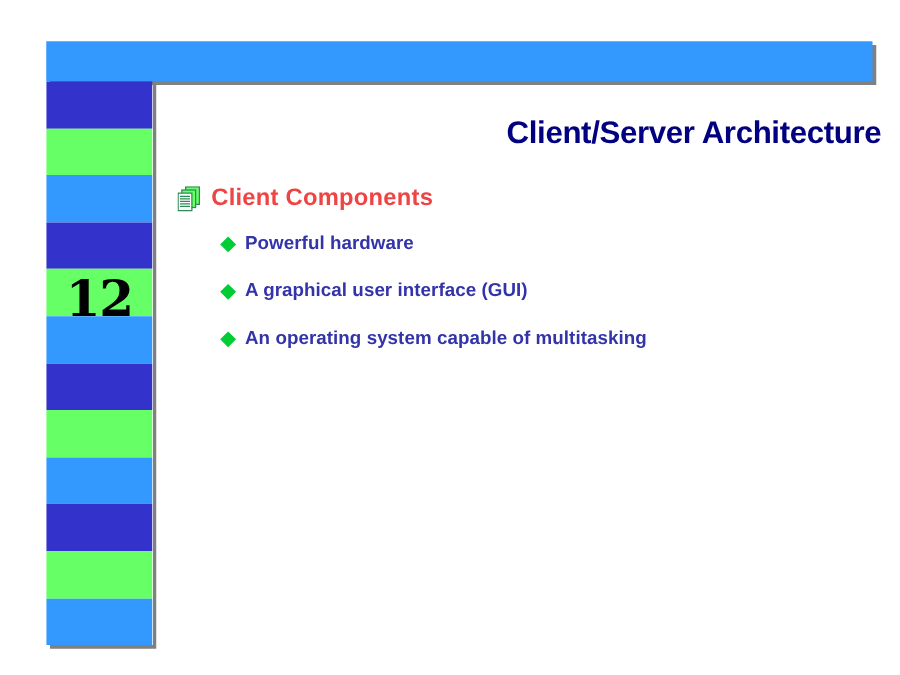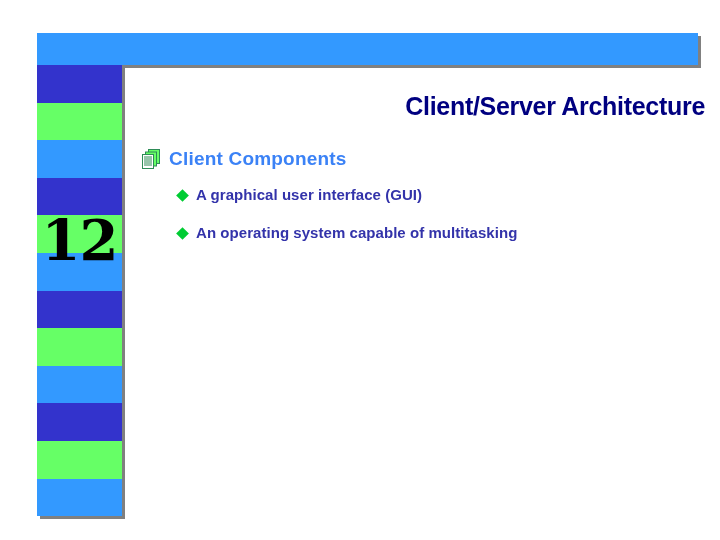--- a/index.html
+++ b/index.html
@@ -54,21 +54,21 @@
   .stripe.blue  { background: #3399ff; }
 
   .page-number {
     position: absolute;
     left: 37px;
     top: 205px;
     width: 85px;
     height: 70px;
     color: #000000;
     font-family: "DejaVu Serif", "Liberation Serif", serif;
-    font-size: 56px;
+    font-size: 40px;
     font-weight: bold;
     line-height: 70px;
     text-align: center;
     letter-spacing: -1px;
   }
 
   
   .content {
     position: absolute;
     left: 130px;
@@ -91,21 +91,21 @@
 
   .level1 {
     position: absolute;
     left: 12px;
     top: 78px;
     display: flex;
     align-items: center;
     gap: 8px;
   }
   .level1-label {
-    color: #3b82f6;
+    color: #ef4444;
     font-size: 19px;
     font-weight: bold;
     letter-spacing: 0.2px;
   }
 
   .doc-stack-icon {
     display: inline-block;
     width: 19px;
     height: 21px;
     position: relative;
@@ -182,20 +182,24 @@
             <line x1="2" y1="16" x2="10" y2="16"></line>
           </g>
         </svg>
       </span>
       <span class="level1-label">Client Components</span>
     </div>
 
     <div class="bullets">
       <div class="bullet-row">
         <span class="diamond"></span>
+        <span class="bullet-text">Powerful hardware</span>
+      </div>
+      <div class="bullet-row">
+        <span class="diamond"></span>
         <span class="bullet-text">A graphical user interface (GUI)</span>
       </div>
       <div class="bullet-row">
         <span class="diamond"></span>
         <span class="bullet-text">An operating system capable of multitasking</span>
       </div>
     </div>
 
   </div>
 </div>

